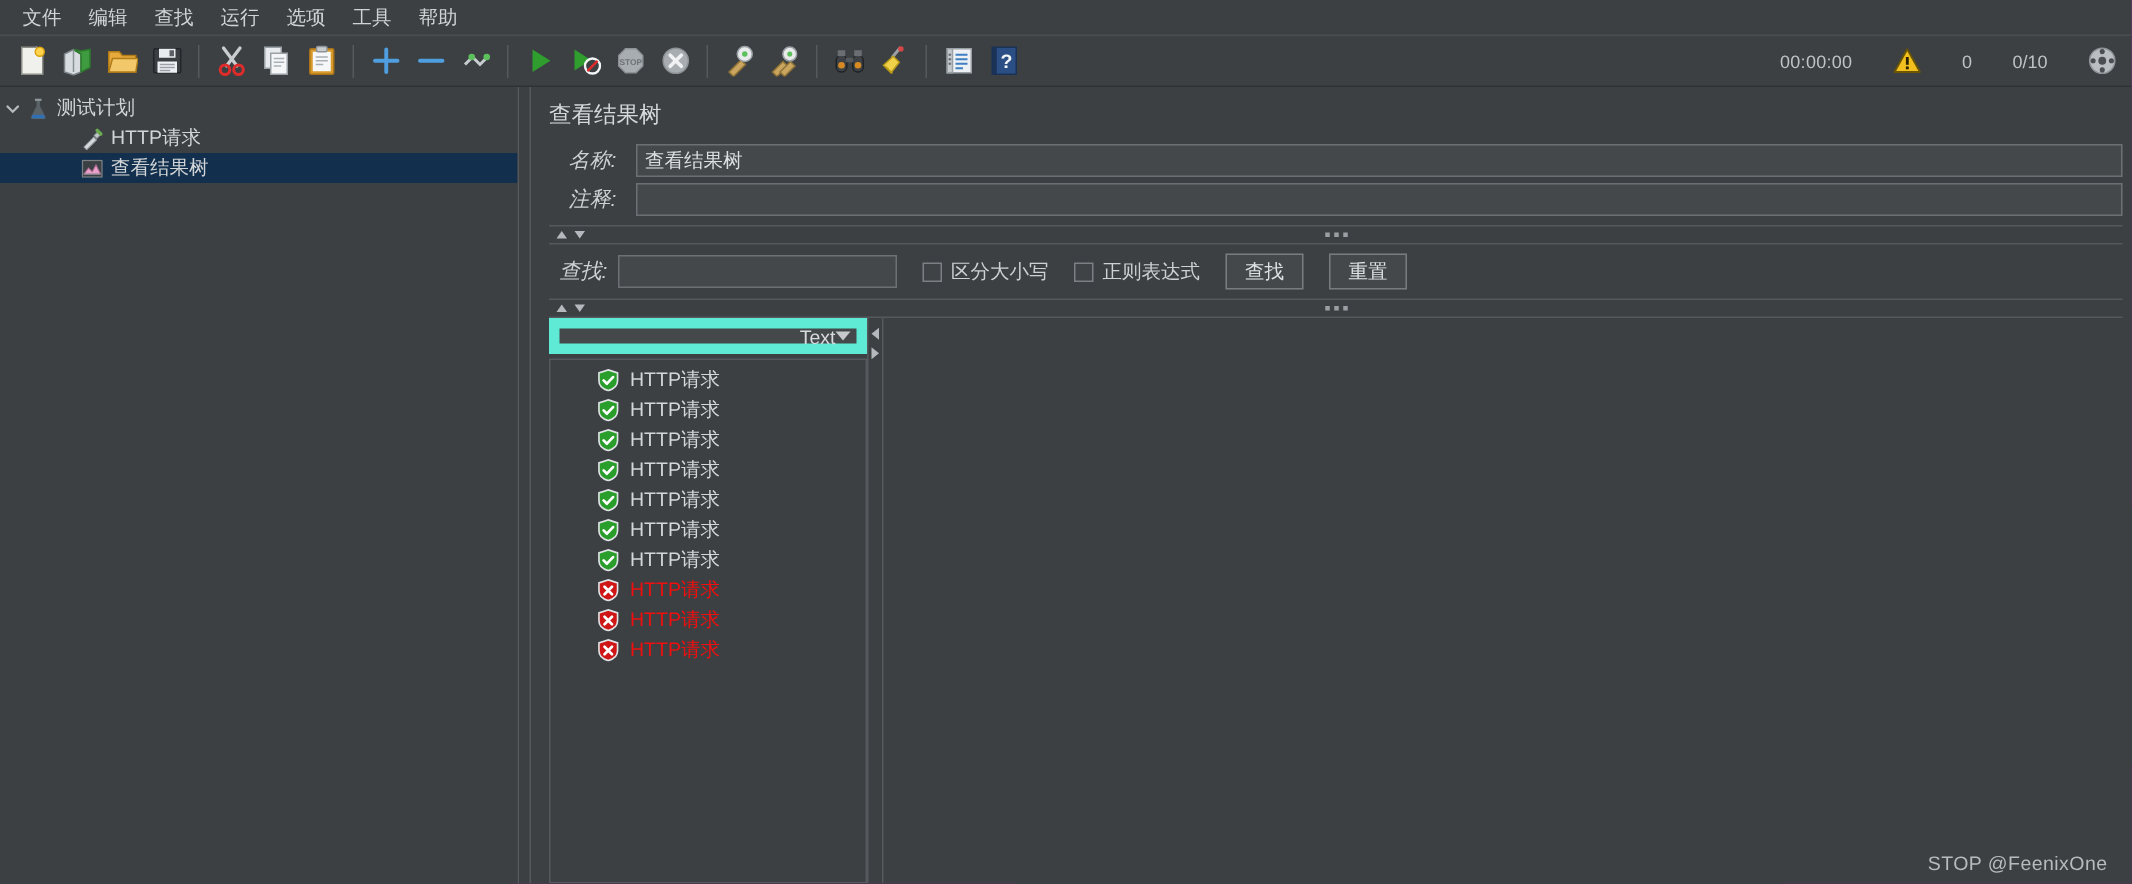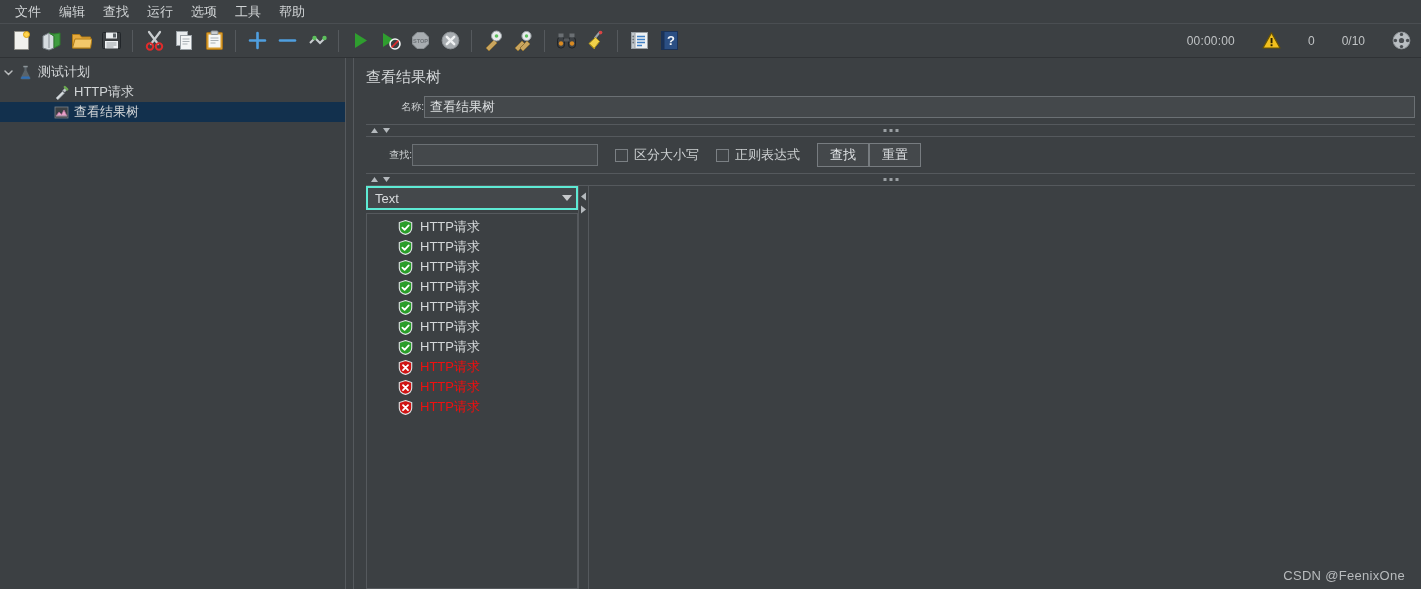--- a/index.html
+++ b/index.html
@@ -141,25 +141,26 @@
     padding: 10px 0 8px 6px;
     line-height: 18px;
   }
   .field-row {
     display: flex;
     align-items: center;
     padding: 2px 6px 2px 6px;
     gap: 0;
   }
   .field-label {
-    font-size: 10px;
+    font-size: 14px;
     color: #ced1d3;
     width: 58px;
     flex: 0 0 58px;
-    text-align: right;
+    text-align: center;
+    font-style: italic;
   }
   .text-input {
     flex: 1 1 auto;
     height: 22px;
     background: #44484b;
     border: 1px solid #6b7074;
     color: #dcdfe1;
     font-size: 13px;
     padding: 0 5px;
     line-height: 20px;
@@ -281,48 +282,48 @@
     background: #44484b;
     border: 1px solid #777c80;
     color: #dfe2e4;
     font-size: 13px;
     font-family: "Liberation Sans", sans-serif;
     padding: 0 12px;
     cursor: default;
     line-height: 22px;
   }
   .btn.search-btn { margin-left: 17px; }
-  .btn.reset-btn { }
+  .btn.reset-btn { margin-left: 17px; }
 
   
   .results-area {
     flex: 1 1 auto;
     display: flex;
     min-height: 0;
     margin: 0 0 0 6px;
     overflow: hidden;
   }
   .results-left {
     width: 212px;
     flex: 0 0 212px;
     display: flex;
     flex-direction: column;
     min-height: 0;
   }
   .combo {
     height: 24px;
     flex: 0 0 24px;
     background: #44484b;
-    border: 2px solid #5eead4;
+    border: 7px solid #5eead4;
     display: flex;
     align-items: center;
     padding: 0 4px 0 7px;
     font-size: 13px;
     color: #d8dbdd;
-    justify-content: space-between;
+    justify-content: flex-end;
     cursor: default;
     margin-bottom: 3px;
   }
   .combo .caret {
     width: 0; height: 0;
     border-left: 5px solid transparent;
     border-right: 5px solid transparent;
     border-top: 6px solid #c6c9cb;
   }
   .result-list {
@@ -665,20 +666,24 @@
 
     <div class="main-pane">
 
       <div class="panel-title">查看结果树</div>
 
       <div class="field-row">
         <span class="field-label">名称:</span>
         <input class="text-input" type="text" value="查看结果树" style="">
       </div>
 
+      <div class="field-row">
+        <span class="field-label">注释:</span>
+        <input class="text-input" type="text" value="" style="">
+      </div>
 
 
       <div class="h-splitter">
         <span class="splitter-arrows">
           <svg width="9" height="7" viewBox="0 0 9 7">
               <path d="M4.5 1L8 6H1z" fill="#b4b9bd"></path>
             </svg>
           <svg width="9" height="7" viewBox="0 0 9 7">
               <path d="M4.5 6L1 1h7z" fill="#b4b9bd"></path>
             </svg>
@@ -830,14 +835,14 @@
               <path d="M1 0.5v8L6 4.5z" fill="#b4b9bd"></path>
             </svg>
         </div>
 
 
       </div>
 
     </div>
   </div>
 
-  <div class="watermark">CSDN @FeenixOne</div>
+  <div class="watermark">STOP @FeenixOne</div>
 </div>
 
 </body></html>

